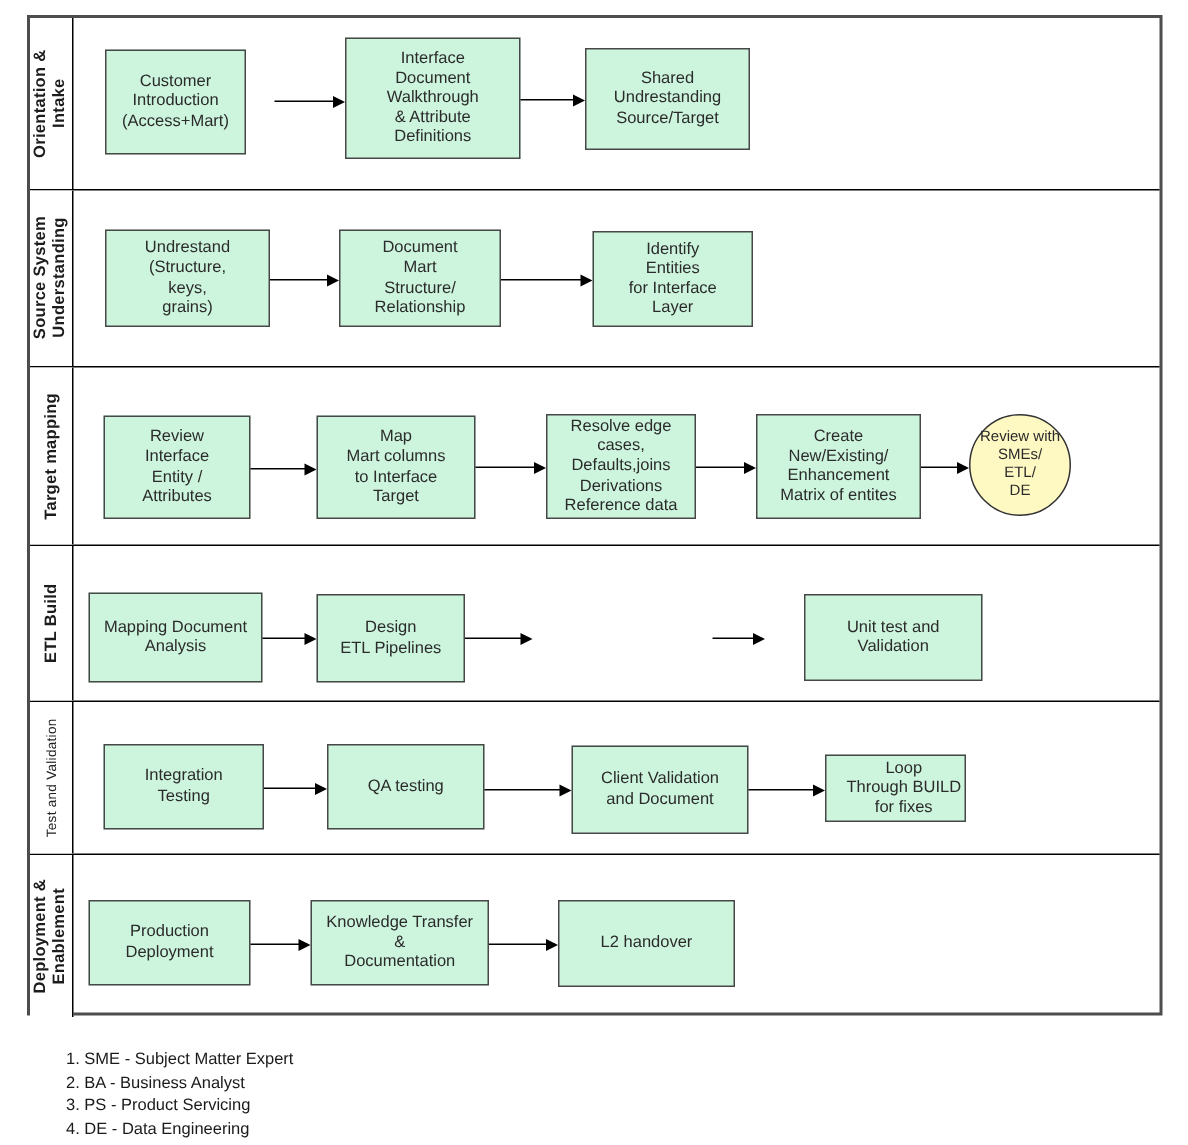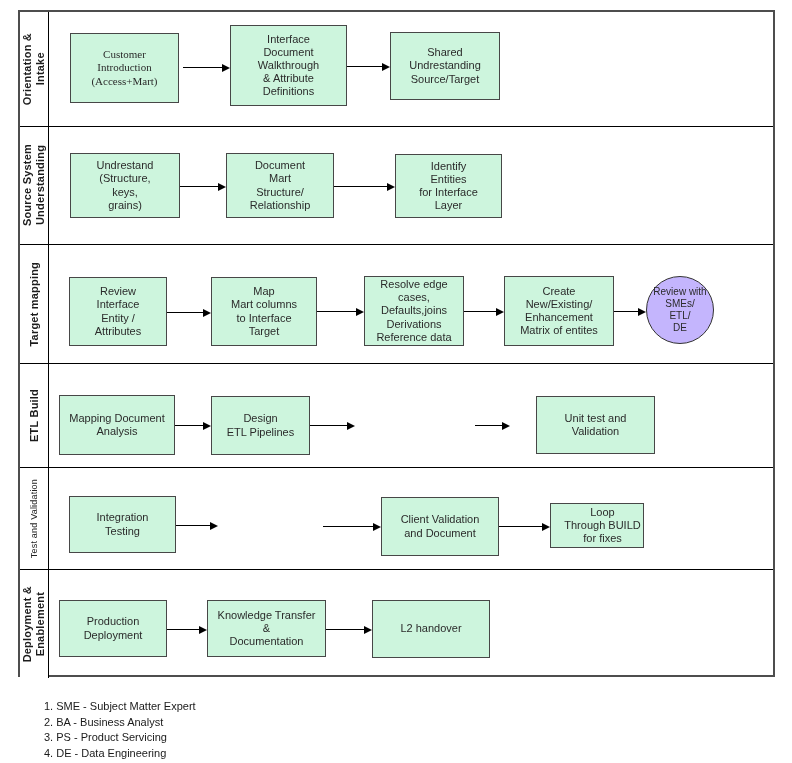--- a/index.html
+++ b/index.html
@@ -26,21 +26,21 @@
   .lane-label.small span{font-size:9px;font-weight:normal;color:#222;}
   .lane-content{position:relative;flex:1;}
   .node{
     position:absolute;box-sizing:border-box;
     background:#cdf5dd;border:1.5px solid #474747;
     display:flex;align-items:center;justify-content:center;
     text-align:center;font-size:11px;line-height:1.2;color:#2b2b2b;
     white-space:pre-line;padding:2px;
   }
   .node.circle{
-    background:#c4b5fd;border:1.5px solid #333;border-radius:50%;
+    background:#fef9c3;border:1.5px solid #333;border-radius:50%;
     font-size:10px;line-height:1.2;
   }
   .arrow{position:absolute;border-top:1.5px solid #000;height:0;}
   .arrow::after{
     content:"";position:absolute;right:-2px;top:-4.3px;
     border-left:8px solid #000;border-top:4px solid transparent;border-bottom:4px solid transparent;
   }
   .legend{position:absolute;left:44px;top:699px;font-size:11px;color:#1a1a1a;line-height:15.5px;}
   .legend div{white-space:pre;}
 </style>
@@ -48,21 +48,21 @@
 <body>
 
 <div class="canvas">
   <div class="frame" id="frame">
       <div class="lane" style="height: 115px;">
         <div class="lane-label">
           <span>Orientation &amp;
 Intake</span>
         </div>
         <div class="lane-content">
-          <div class="node" style="left: 21px; top: 21px; width: 109px; height: 70px; font-family: Liberation Serif, serif;">Customer
+          <div class="node" style="left: 21px; top: 21px; width: 94px; height: 70px;">Customer
 Introduction
 (Access+Mart)</div>
           <div class="node" style="left: 181px; top: 13px; width: 117px; height: 81px;">Interface
 Document
 Walkthrough
 &amp; Attribute
 Definitions</div>
           <div class="arrow" style="left: 134px; top: 55px; width: 45px;"></div>
           <div class="node" style="left: 341px; top: 20px; width: 110px; height: 68px;">Shared
 Undrestanding
@@ -140,20 +140,21 @@
           <div class="arrow" style="left: 426px; top: 61px; width: 33px;"></div>
         </div>
       </div>
       <div class="lane" style="height: 102px;">
         <div class="lane-label small">
           <span>Test and Validation</span>
         </div>
         <div class="lane-content">
           <div class="node" style="left: 20px; top: 28px; width: 107px; height: 57px;">Integration
 Testing</div>
+          <div class="node" style="left: 169px; top: 28px; width: 105px; height: 57px;">QA testing</div>
           <div class="arrow" style="left: 127px; top: 57px; width: 40px;"></div>
           <div class="node" style="left: 332px; top: 29px; width: 118px; height: 59px;">Client Validation
 and Document</div>
           <div class="arrow" style="left: 274px; top: 58px; width: 56px;"></div>
           <div class="node" style="left: 501px; top: 35px; width: 94px; height: 45px; padding-left: 13px;">Loop
 Through BUILD
 for fixes</div>
           <div class="arrow" style="left: 450px; top: 58px; width: 49px;"></div>
         </div>
       </div>

